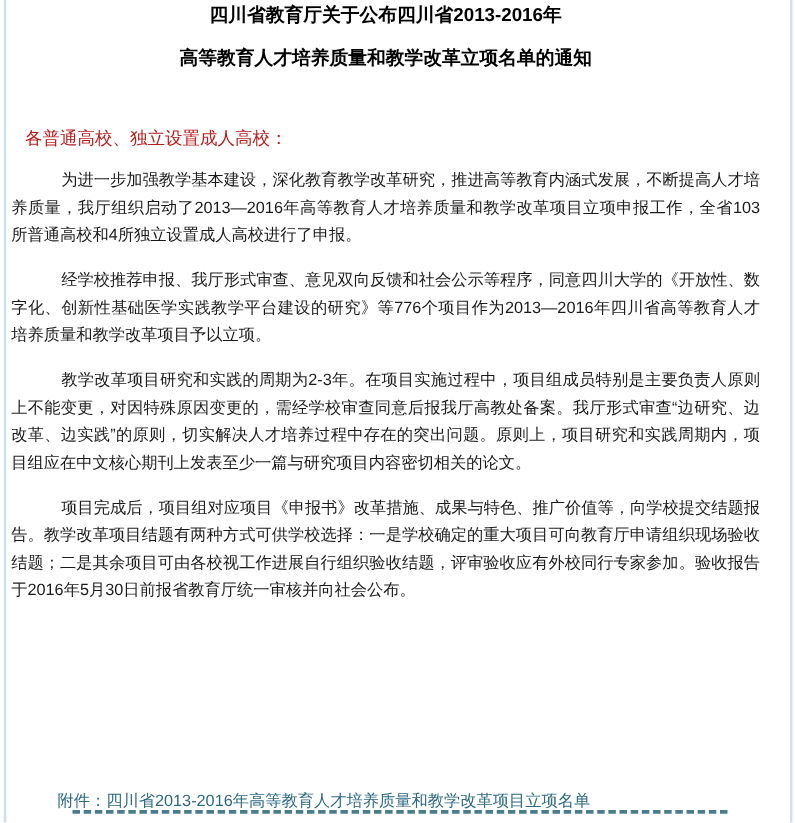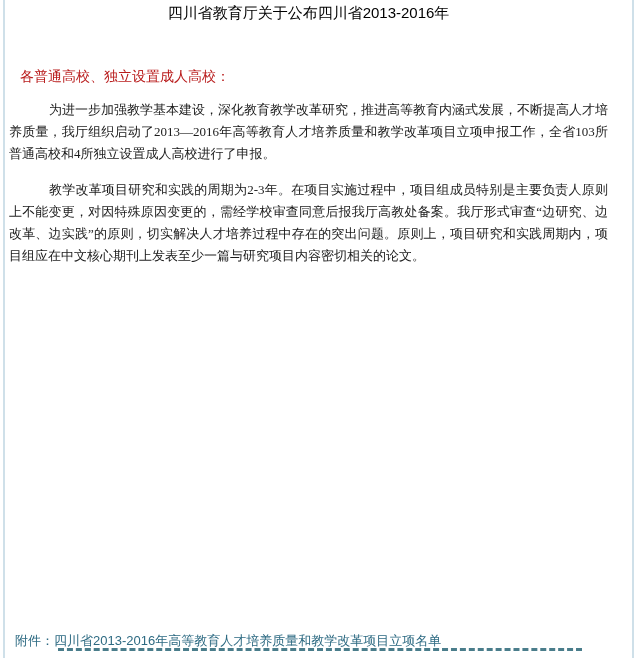--- a/index.html
+++ b/index.html
@@ -21,21 +21,21 @@
     left: 3px;
     right: 2px;
     bottom: 0;
     border-left: 2px solid #cfe0e9;
     border-right: 2px solid #cfe0e9;
     padding: 4px 24px 0 4px;
     background: #ffffff;
   }
   .title-line {
     font-size: 15px;
-    font-weight: normal;
+    font-weight: bold;
     color: #000000;
     text-align: center;
     line-height: 17px;
     margin: 0;
   }
   .title-line.second {
     margin-top: 17px;
   }
   .salutation {
     margin-top: 46px;
@@ -45,25 +45,24 @@
     color: #b91c1c;
   }
   .para {
     margin: 14px 0 0 0;
     font-size: 13px;
     line-height: 22px;
     color: #1a1a1a;
     text-align: justify;
     text-indent: 40px;
     word-break: break-all;
-    font-family: Liberation Serif, serif;
   }
   .attachment-link {
     position: absolute;
-    left: 15px;
+    left: 46px;
     top: 632px;
     font-size: 13px;
     line-height: 18px;
     color: #2d6a82;
     text-decoration: none;
     cursor: pointer;
     white-space: nowrap;
   }
   .clipped-remnant {
     position: absolute;
@@ -75,27 +74,30 @@
     opacity: 0.9;
   }
 </style>
 </head>
 <body>
 
 <div class="page">
 
   <div class="title-line">四川省教育厅关于公布四川省2013-2016年</div>
 
+  <div class="title-line second">高等教育人才培养质量和教学改革立项名单的通知</div>
 
   <div class="salutation">各普通高校、独立设置成人高校：</div>
 
   <p class="para">为进一步加强教学基本建设，深化教育教学改革研究，推进高等教育内涵式发展，不断提高人才培养质量，我厅组织启动了2013—2016年高等教育人才培养质量和教学改革项目立项申报工作，全省103所普通高校和4所独立设置成人高校进行了申报。</p>
 
+  <p class="para">经学校推荐申报、我厅形式审查、意见双向反馈和社会公示等程序，同意四川大学的《开放性、数字化、创新性基础医学实践教学平台建设的研究》等776个项目作为2013—2016年四川省高等教育人才培养质量和教学改革项目予以立项。</p>
 
 
   <p class="para">教学改革项目研究和实践的周期为2-3年。在项目实施过程中，项目组成员特别是主要负责人原则上不能变更，对因特殊原因变更的，需经学校审查同意后报我厅高教处备案。我厅形式审查“边研究、边改革、边实践”的原则，切实解决人才培养过程中存在的突出问题。原则上，项目研究和实践周期内，项目组应在中文核心期刊上发表至少一篇与研究项目内容密切相关的论文。</p>
 
+  <p class="para">项目完成后，项目组对应项目《申报书》改革措施、成果与特色、推广价值等，向学校提交结题报告。教学改革项目结题有两种方式可供学校选择：一是学校确定的重大项目可向教育厅申请组织现场验收结题；二是其余项目可由各校视工作进展自行组织验收结题，评审验收应有外校同行专家参加。验收报告于2016年5月30日前报省教育厅统一审核并向社会公布。</p>
 
 </div>
 
 <a class="attachment-link">附件：四川省2013-2016年高等教育人才培养质量和教学改革项目立项名单</a>
 
 <div class="clipped-remnant"></div>
 
 </body></html>

